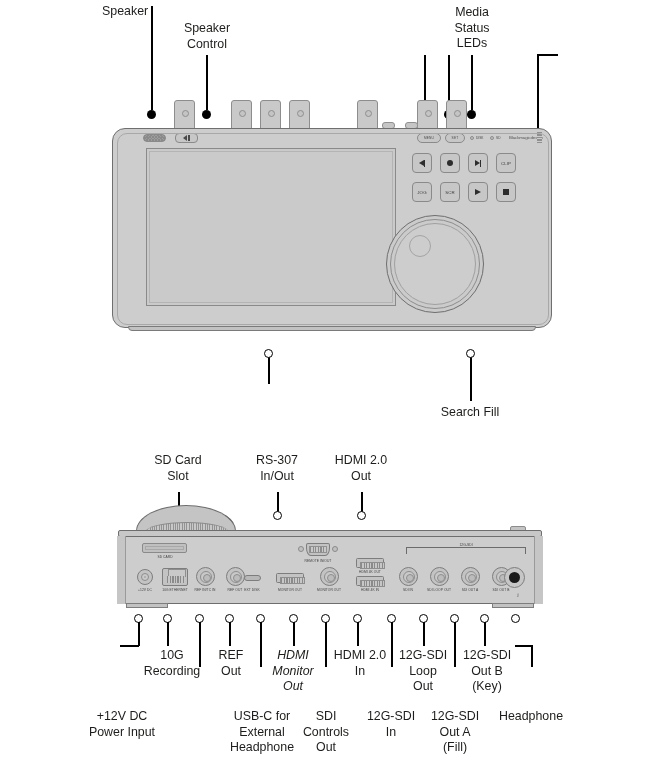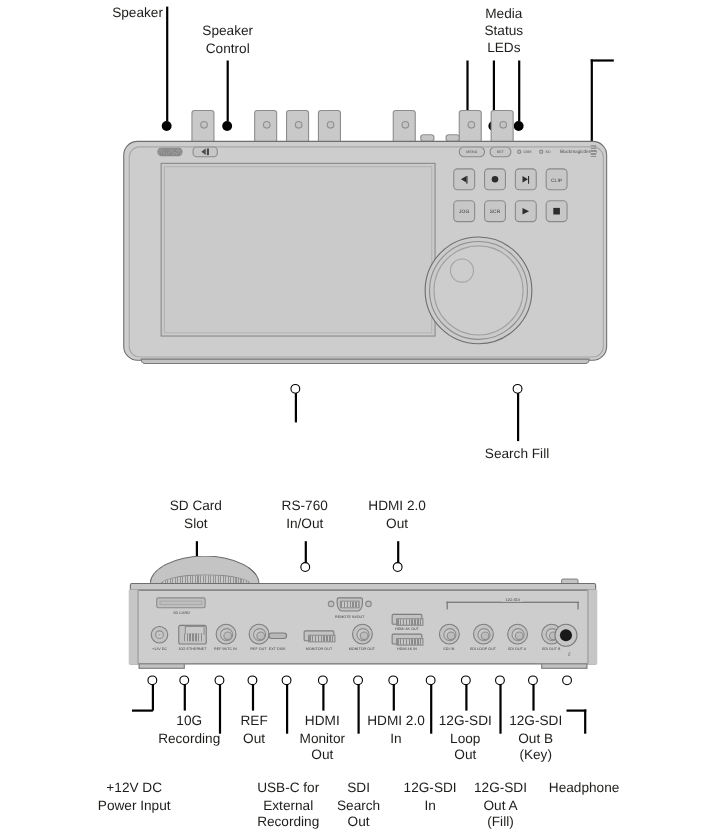--- a/index.html
+++ b/index.html
@@ -219,21 +219,21 @@
                  font-size:3.4px; color:#3f3f3f; background:#cdcdcd; padding:0 3px; }
 </style>
 </head>
 <body>
 
 <div id="root">
 
   <div class="cap" style="left:102px;top:4px;width:104px;text-align:left;">Speaker</div>
   <div class="cap" style="left:156px;top:21px;width:102px;">Speaker
 Control</div>
-  <div class="cap" style="left:429px;top:5px;width:58px;">Media
+  <div class="cap" style="left:443px;top:5px;width:58px;">Media
 Status
 LEDs</div>
 
   <div class="lv" style="left:151px;top:6px;height:104px;"></div>
   <div class="dotf" style="left:147px;top:110px;"></div>
 
   <div class="lv" style="left:206px;top:55px;height:55px;"></div>
   <div class="dotf" style="left:202px;top:110px;"></div>
 
   <div class="lv" style="left:424px;top:55px;height:55px;"></div>
@@ -336,21 +336,21 @@
 
   <div class="lv" style="left:470px;top:354px;height:47px;"></div>
   <div class="dotr" style="left:466px;top:349px;"></div>
   <div class="cap" style="left:420px;top:405px;width:100px;">Search Fill</div>
 
   <div class="cap" style="left:128px;top:453px;width:100px;">SD Card
 Slot</div>
   <div class="lv" style="left:178px;top:492px;height:35px;"></div>
   <div class="dotr" style="left:174px;top:523px;"></div>
 
-  <div class="cap" style="left:227px;top:453px;width:100px;">RS-760
+  <div class="cap" style="left:227px;top:453px;width:100px;">RS-307
 In/Out</div>
   <div class="lv" style="left:277px;top:492px;height:20px;"></div>
   <div class="dotr" style="left:273px;top:511px;"></div>
 
   <div class="cap" style="left:311px;top:453px;width:100px;">HDMI 2.0
 Out</div>
   <div class="lv" style="left:361px;top:492px;height:20px;"></div>
   <div class="dotr" style="left:357px;top:511px;"></div>
 
   <div id="rear-unit">
@@ -456,39 +456,39 @@
   <div class="lv" style="left:484px;top:622px;height:24px;"></div>
 
   <div class="dotr" style="left:511px;top:614px;"></div>
   <div class="lh" style="left:515px;top:645px;width:18px;"></div>
   <div class="lv" style="left:531px;top:645px;height:22px;"></div>
 
   <div class="cap" style="left:142px;top:648px;width:60px;">10G
 Recording</div>
   <div class="cap" style="left:206px;top:648px;width:50px;">REF
 Out</div>
-  <div class="cap" style="left:260px;top:648px;width:66px;">HDMI
+  <div class="cap" style="left:260px;top:648px;width:66px;font-style:italic;">HDMI
 Monitor
 Out</div>
   <div class="cap" style="left:328px;top:648px;width:64px;">HDMI 2.0
 In</div>
   <div class="cap" style="left:392px;top:648px;width:62px;">12G-SDI
 Loop
 Out</div>
   <div class="cap" style="left:456px;top:648px;width:62px;">12G-SDI
 Out B
 (Key)</div>
 
   <div class="cap" style="left:75px;top:709px;width:94px;">+12V DC
 Power Input</div>
   <div class="cap" style="left:226px;top:709px;width:72px;">USB-C for
 External
-Recording</div>
+Headphone</div>
   <div class="cap" style="left:300px;top:709px;width:52px;">SDI
-Search
+Controls
 Out</div>
   <div class="cap" style="left:360px;top:709px;width:62px;">12G-SDI
 In</div>
   <div class="cap" style="left:424px;top:709px;width:62px;">12G-SDI
 Out A
 (Fill)</div>
   <div class="cap" style="left:487px;top:709px;width:88px;">Headphone</div>
 
 </div>
 

